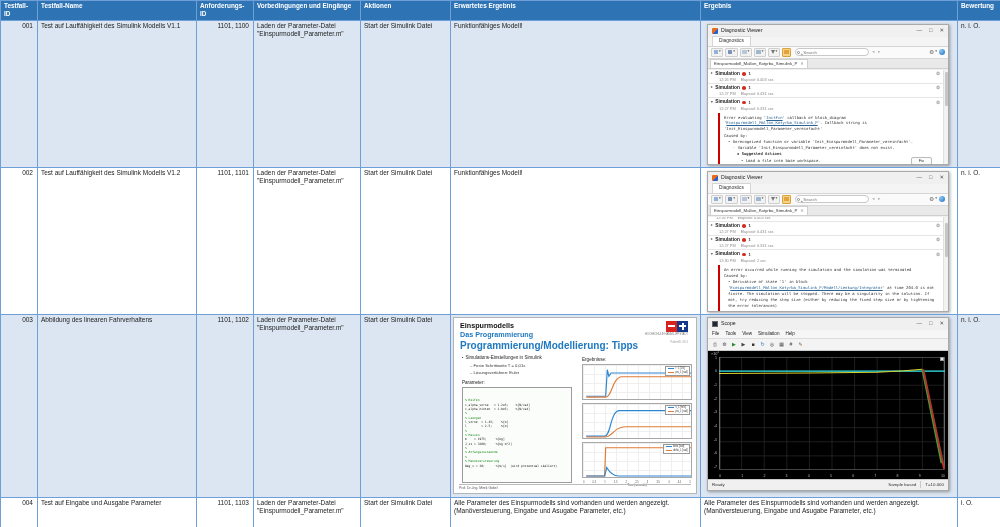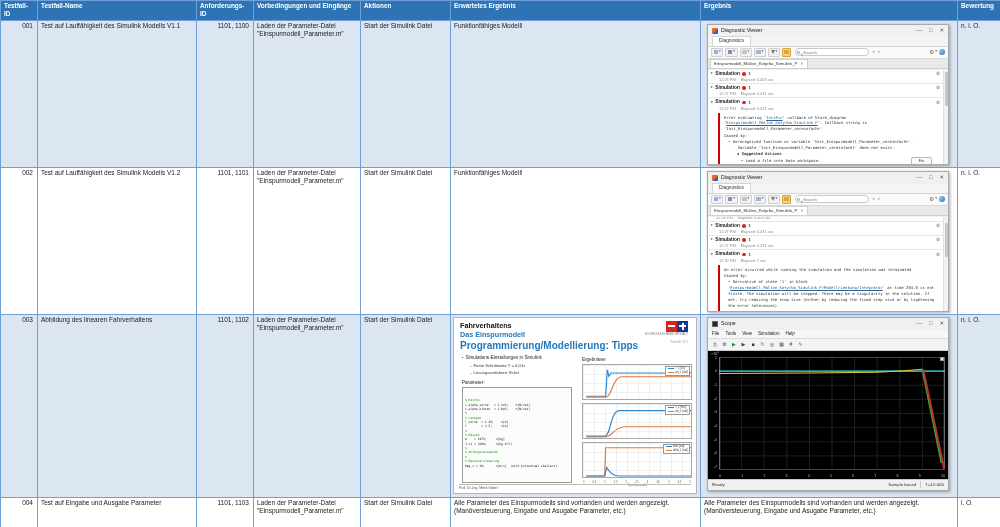--- a/index.html
+++ b/index.html
@@ -387,22 +387,22 @@
   </tr>
 
   <tr class="tint h3">
     <td class="num">003</td>
     <td>Abbildung des linearen Fahrverhaltens</td>
     <td class="num">1101, 1102</td>
     <td>Laden der Parameter-Datei "Einspurmodell_Parameter.m"</td>
     <td>Start der Simulink Datei</td>
     <td>
       <div class="slide" style="left:2px;top:2px;width:244px;height:177px">
-        <div class="sl-t1">Fahrverhaltens</div>
-        <div class="sl-t2">Das Einspurmodell</div>
+        <div class="sl-t1">Einspurmodells</div>
+        <div class="sl-t2">Das Programmierung</div>
         <div class="sl-t3">Programmierung/Modellierung: Tipps</div>
         <div class="logo">
                 <span class="lq lred"></span>
                 <span class="lq lblue"></span>
               </div>
         <div class="logoname">HOCHSCHULE HAMM-LIPPSTADT</div>
         <div class="folie">FolienID: 58.1</div>
         <div class="sl-b1"><span class="sq">▪</span><span>Simulations-Einstellungen in Simulink</span></div>
         <div class="sl-s1">– Feste Schrittweite T = 0,01s</div>
         <div class="sl-s2">– Lösungsverfahren: Euler</div>

